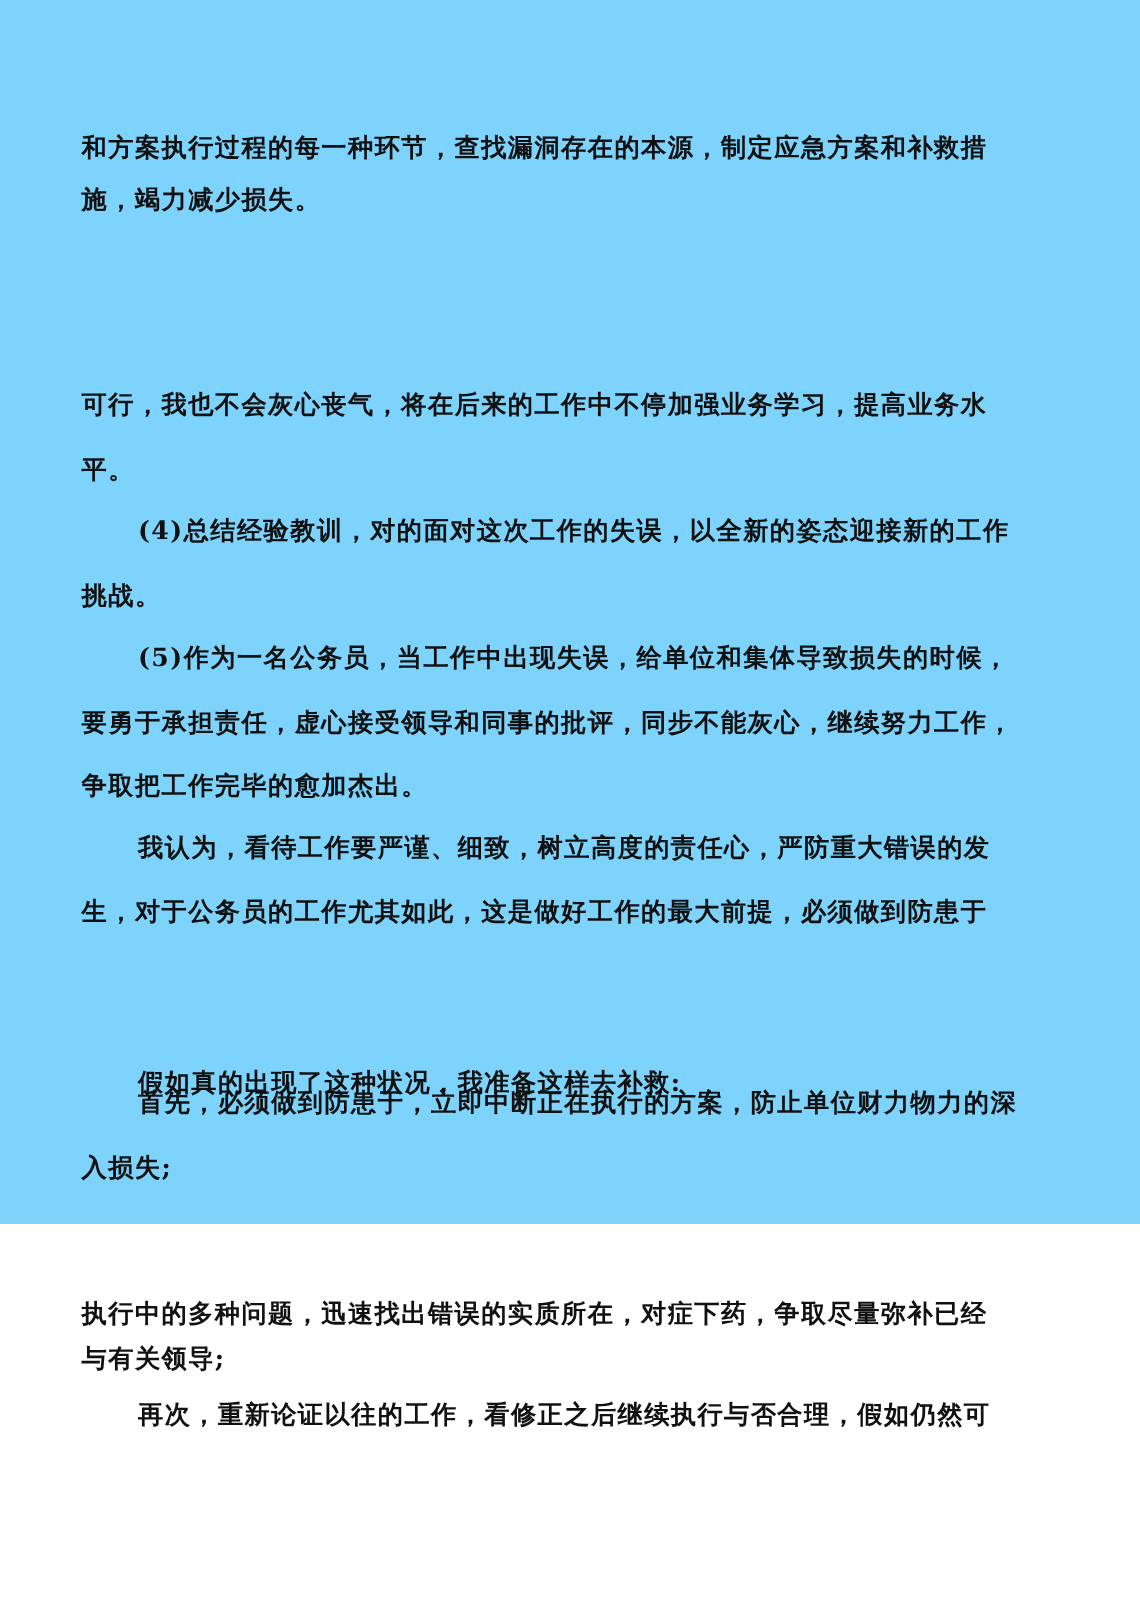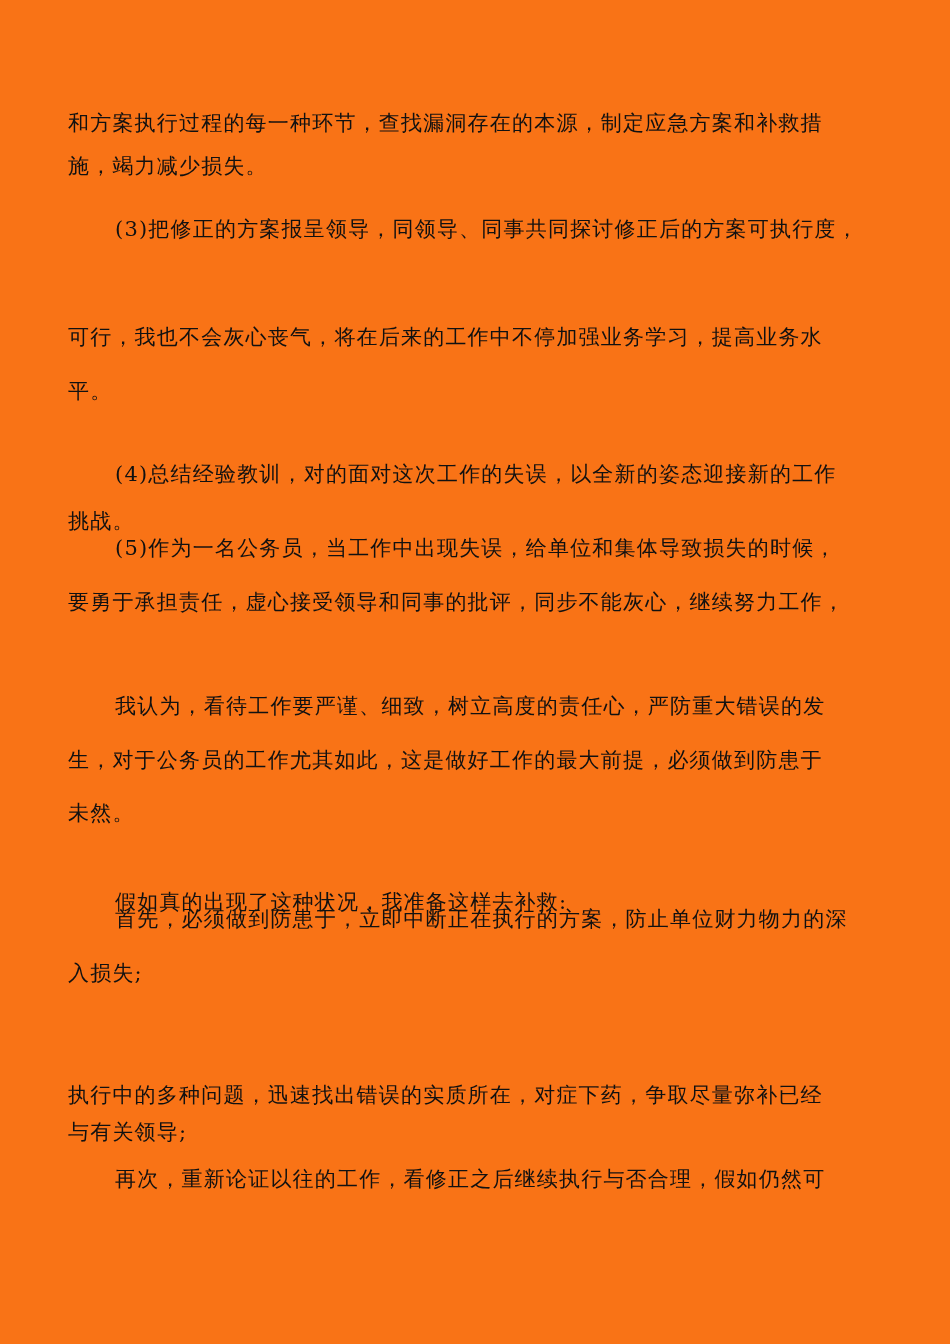--- a/index.html
+++ b/index.html
@@ -13,22 +13,23 @@
     overflow: hidden;
     position: relative;
     font-family: "DejaVu Serif", "Liberation Serif", serif;
     color: #111111;
   }
   .page {
     position: absolute;
     left: 0;
     top: 0;
     width: 950px;
-    height: 1344px;
-    background: #f97316;
+    height: 1020px;
+    background: #7dd3fc;
+    font-weight: bold;
   }
   .line {
     position: absolute;
     left: 68px;
     width: 780px;
     font-size: 21px;
     line-height: 30px;
     height: 30px;
     white-space: nowrap;
     letter-spacing: 1.2px;
@@ -38,29 +39,28 @@
     left: 115px;
     width: 733px;
   }
 </style>
 </head>
 <body>
 
 <div class="page" id="page">
     <div class="line" style="top: 108px;">和方案执行过程的每一种环节，查找漏洞存在的本源，制定应急方案和补救措</div>
     <div class="line" style="top: 151px;">施，竭力减少损失。</div>
-    <div class="line indent" style="top: 214px;">(3)把修正的方案报呈领导，同领导、同事共同探讨修正后的方案可执行度，</div>
     <div class="line" style="top: 322px;">可行，我也不会灰心丧气，将在后来的工作中不停加强业务学习，提高业务水</div>
     <div class="line" style="top: 376px;">平。</div>
-    <div class="line indent" style="top: 427px; margin-top: 32px;">(4)总结经验教训，对的面对这次工作的失误，以全新的姿态迎接新的工作</div>
-    <div class="line" style="top: 506px;">挑战。</div>
+    <div class="line indent" style="top: 427px;">(4)总结经验教训，对的面对这次工作的失误，以全新的姿态迎接新的工作</div>
+    <div class="line" style="top: 481px;">挑战。</div>
     <div class="line indent" style="top: 533px;">(5)作为一名公务员，当工作中出现失误，给单位和集体导致损失的时候，</div>
     <div class="line" style="top: 587px;">要勇于承担责任，虚心接受领导和同事的批评，同步不能灰心，继续努力工作，</div>
+    <div class="line" style="top: 640px;">争取把工作完毕的愈加杰出。</div>
     <div class="line indent" style="top: 691px;">我认为，看待工作要严谨、细致，树立高度的责任心，严防重大错误的发</div>
     <div class="line" style="top: 745px;">生，对于公务员的工作尤其如此，这是做好工作的最大前提，必须做到防患于</div>
-    <div class="line" style="top: 798px;">未然。</div>
     <div class="line indent" style="top: 851px; margin-top: 36px;">假如真的出现了这种状况，我准备这样去补救:</div>
     <div class="line indent" style="top: 904px;">首先，必须做到防患于，立即中断正在执行的方案，防止单位财力物力的深</div>
     <div class="line" style="top: 958px;">入损失;</div>
     <div class="line" style="top: 1080px;">执行中的多种问题，迅速找出错误的实质所在，对症下药，争取尽量弥补已经</div>
     <div class="line" style="top: 1117px;">与有关领导;</div>
     <div class="line indent" style="top: 1164px;">再次，重新论证以往的工作，看修正之后继续执行与否合理，假如仍然可</div>
   </div>
 
 </body></html>

